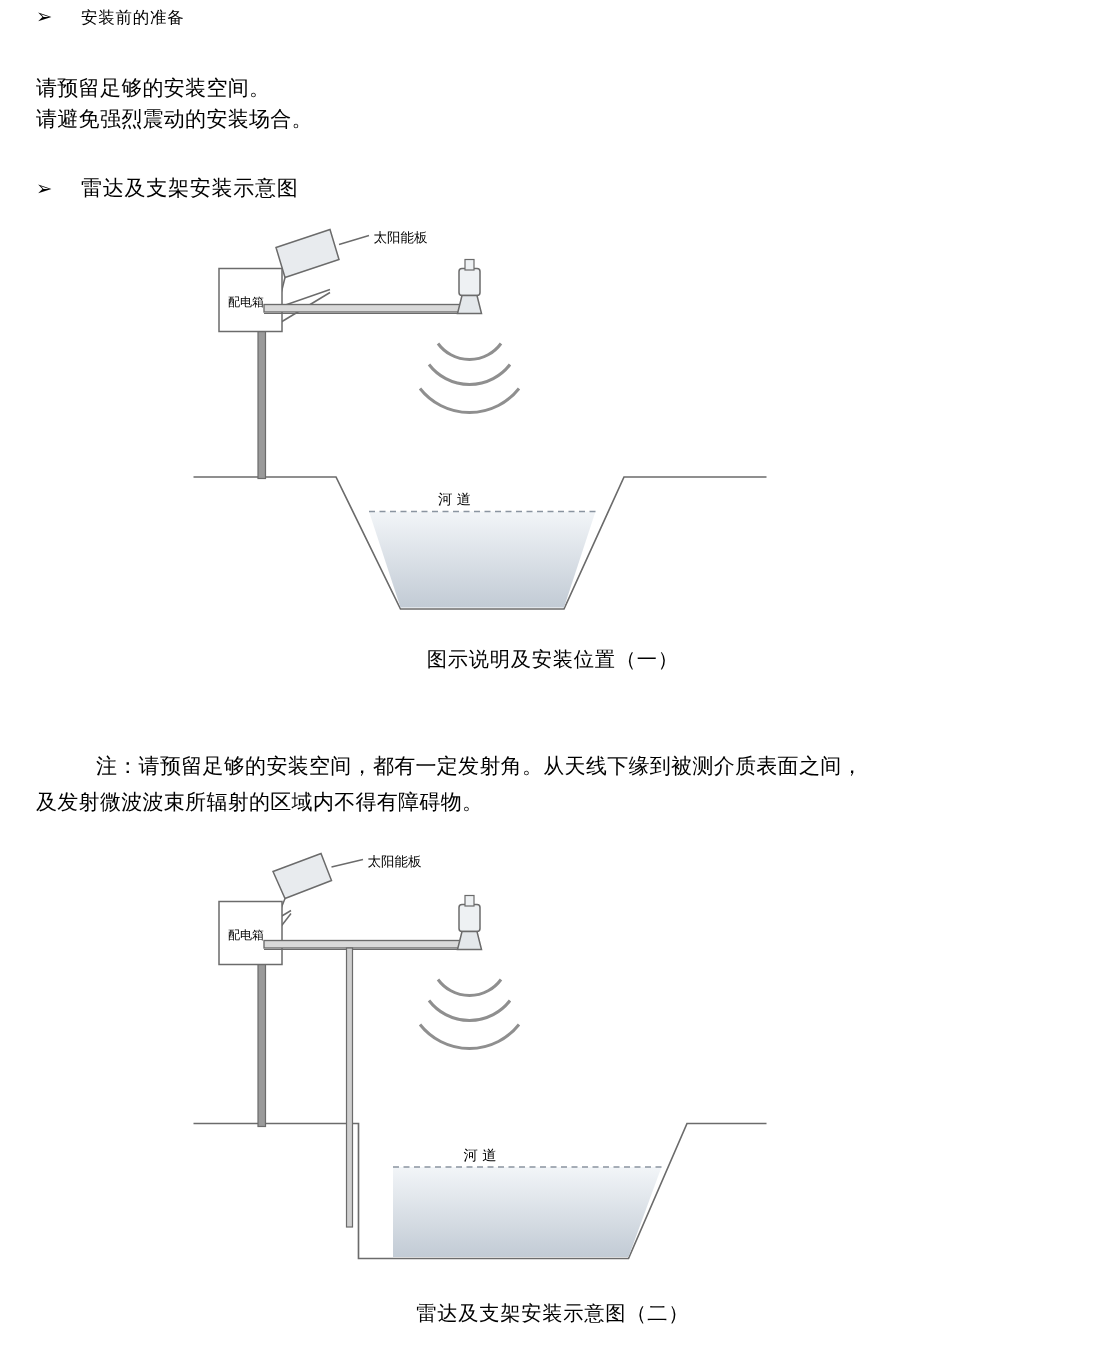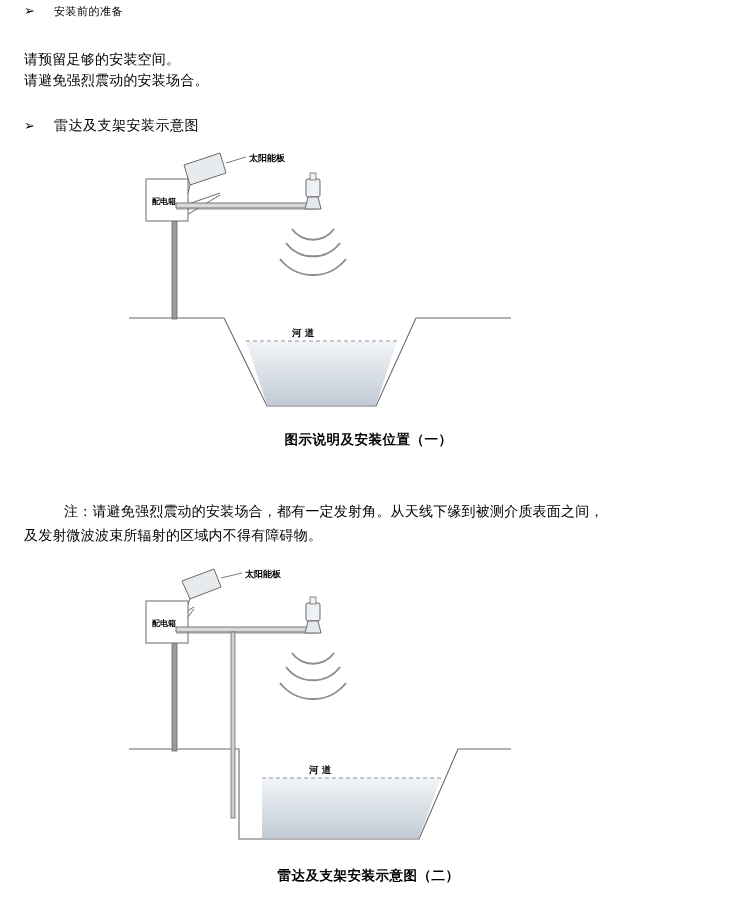--- a/index.html
+++ b/index.html
@@ -53,21 +53,20 @@
     letter-spacing: 0.2px;
   }
   .para-block {
     margin-top: 16px;
   }
 
   
   .figure {
     position: relative;
     width: 100%;
-    font-weight: bold;
   }
   .figure-caption {
     text-align: center;
     font-size: 13.5px;
     letter-spacing: 0.5px;
   }
   .note {
     font-size: 14px;
     line-height: 24px;
     letter-spacing: 0.2px;
@@ -141,21 +140,21 @@
       <path d="M 262 100 A 34 34 0 0 0 316 100" fill="none" stroke="#8f8f8f" stroke-width="2"></path>
       <path d="M 256 116 A 42 42 0 0 0 322 116" fill="none" stroke="#8f8f8f" stroke-width="2"></path>
 
       <text x="268" y="193" font-size="9.5" fill="#000">河 道</text>
     </svg>
 
     <div class="figure-caption" style="margin-top:4px;">图示说明及安装位置（一）</div>
   </div>
 
   <div class="note" style="margin-top:50px;">
-    <div><span class="indent"></span><span>注：请避免强烈震动的安装场合，都有一定发射角。从天线下缘到被测介质表面之间，</span></div>
+    <div><span class="indent"></span><span>注：请预留足够的安装空间，都有一定发射角。从天线下缘到被测介质表面之间，</span></div>
     <div>及发射微波波束所辐射的区域内不得有障碍物。</div>
   </div>
 
   <div class="figure" style="margin-top:14px;">
     <svg width="689" height="300" viewBox="0 0 689 300">
       <defs>
         <linearGradient id="water2" x1="0" y1="0" x2="0" y2="1">
           <stop offset="0%" stop-color="#f2f5f8"></stop>
           <stop offset="100%" stop-color="#c2cbd5"></stop>
         </linearGradient>

